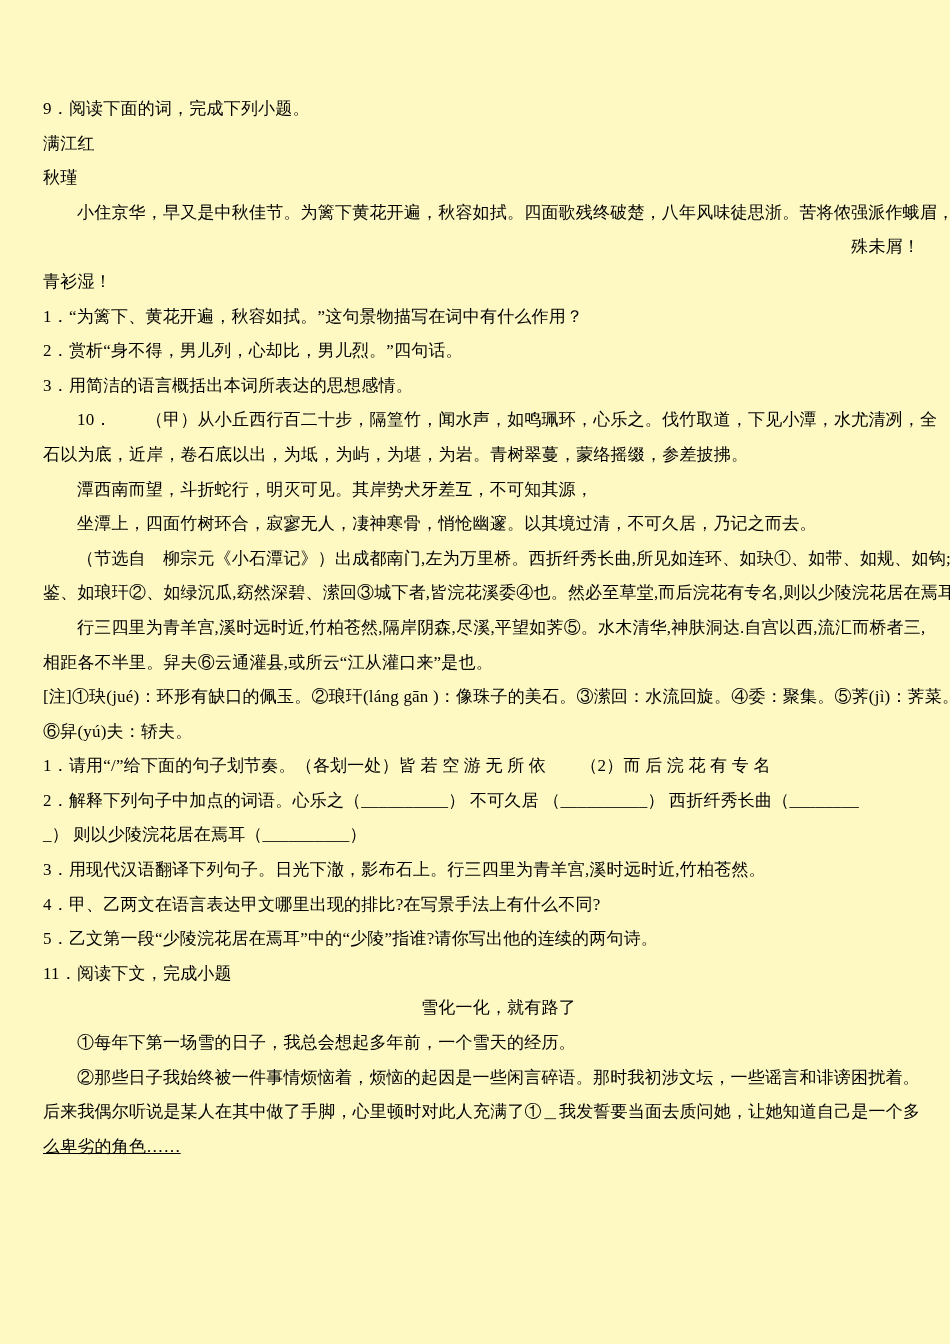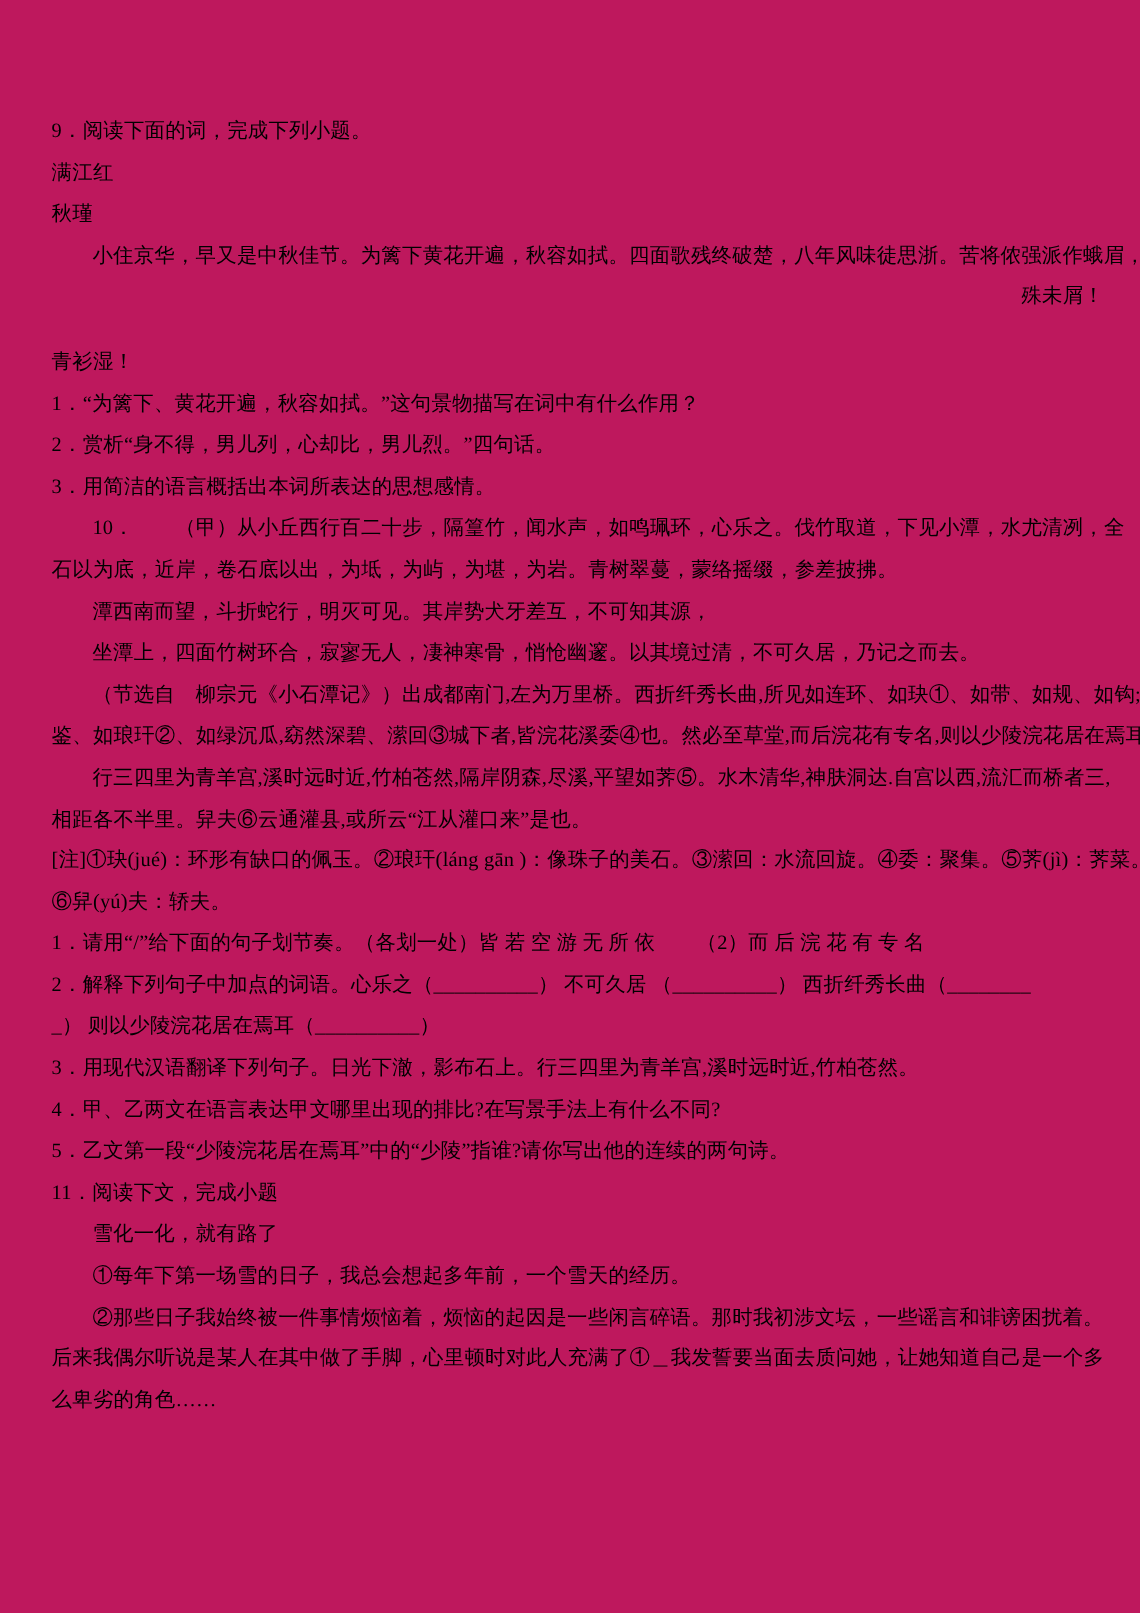--- a/index.html
+++ b/index.html
@@ -4,21 +4,21 @@
 <style>
   html, body {
     margin: 0;
     padding: 0;
     background: #ffffff;
   }
   .page {
     position: relative;
     width: 950px;
     height: 1344px;
-    background: #be185d;
+    background: #fef9c3;
     overflow: hidden;
     font-family: "Liberation Serif", "DejaVu Serif", serif;
     color: #000000;
   }
   .doc {
     padding: 92px 30px 0 43px;
   }
   .line {
     font-size: 17px;
     line-height: 34.6px;
@@ -33,40 +33,40 @@
 </head>
 <body>
 
 <div class="page">
   <div class="doc">
       <div class="line role-question" style="padding-left: 0em;">9．阅读下面的词，完成下列小题。</div>
       <div class="line role-poem" style="padding-left: 0em;">满江红</div>
       <div class="line role-poem" style="padding-left: 0em;">秋瑾</div>
       <div class="line role-poem" style="padding-left: 2em;">小住京华，早又是中秋佳节。为篱下黄花开遍，秋容如拭。四面歌残终破楚，八年风味徒思浙。苦将侬强派作蛾眉，</div>
       <div class="line role-poem" style="padding-left: 0em; text-align: right;">殊未屑！</div>
-      <div class="line role-poem" style="padding-left: 0em; margin-top: 20px;">青衫湿！</div>
+      <div class="line role-poem" style="padding-left: 0em;">青衫湿！</div>
       <div class="line role-question" style="padding-left: 0em;">1．“为篱下、黄花开遍，秋容如拭。”这句景物描写在词中有什么作用？</div>
       <div class="line role-question" style="padding-left: 0em;">2．赏析“身不得，男儿列，心却比，男儿烈。”四句话。</div>
       <div class="line role-question" style="padding-left: 0em;">3．用简洁的语言概括出本词所表达的思想感情。</div>
       <div class="line role-passage-jia" style="padding-left: 2em;">10．　　（甲）从小丘西行百二十步，隔篁竹，闻水声，如鸣珮环，心乐之。伐竹取道，下见小潭，水尤清冽，全</div>
       <div class="line role-passage-jia" style="padding-left: 0em;">石以为底，近岸，卷石底以出，为坻，为屿，为堪，为岩。青树翠蔓，蒙络摇缀，参差披拂。</div>
       <div class="line role-passage-jia" style="padding-left: 2em;">潭西南而望，斗折蛇行，明灭可见。其岸势犬牙差互，不可知其源，</div>
       <div class="line role-passage-jia" style="padding-left: 2em;">坐潭上，四面竹树环合，寂寥无人，凄神寒骨，悄怆幽邃。以其境过清，不可久居，乃记之而去。</div>
       <div class="line role-passage-yi" style="padding-left: 2em;">（节选自　柳宗元《小石潭记》）出成都南门,左为万里桥。西折纤秀长曲,所见如连环、如玦①、如带、如规、如钩;色如</div>
       <div class="line role-passage-yi" style="padding-left: 0em;">鉴、如琅玕②、如绿沉瓜,窈然深碧、潆回③城下者,皆浣花溪委④也。然必至草堂,而后浣花有专名,则以少陵浣花居在焉耳。</div>
       <div class="line role-passage-yi" style="padding-left: 2em;">行三四里为青羊宫,溪时远时近,竹柏苍然,隔岸阴森,尽溪,平望如荠⑤。水木清华,神肤洞达.自宫以西,流汇而桥者三,</div>
       <div class="line role-passage-yi" style="padding-left: 0em;">相距各不半里。舁夫⑥云通灌县,或所云“江从灌口来”是也。</div>
       <div class="line role-note" style="padding-left: 0em;">[注]①玦(jué)：环形有缺口的佩玉。②琅玕(láng gān )：像珠子的美石。③潆回：水流回旋。④委：聚集。⑤荠(jì)：荠菜。</div>
       <div class="line role-note" style="padding-left: 0em;">⑥舁(yú)夫：轿夫。</div>
       <div class="line role-question" style="padding-left: 0em;">1．请用“/”给下面的句子划节奏。（各划一处）皆 若 空 游 无 所 依　　（2）而 后 浣 花 有 专 名</div>
       <div class="line role-question" style="padding-left: 0em;">2．解释下列句子中加点的词语。心乐之（__________） 不可久居 （__________） 西折纤秀长曲（________</div>
       <div class="line role-question" style="padding-left: 0em;">_） 则以少陵浣花居在焉耳（__________）</div>
       <div class="line role-question" style="padding-left: 0em;">3．用现代汉语翻译下列句子。日光下澈，影布石上。行三四里为青羊宫,溪时远时近,竹柏苍然。</div>
       <div class="line role-question" style="padding-left: 0em;">4．甲、乙两文在语言表达甲文哪里出现的排比?在写景手法上有什么不同?</div>
       <div class="line role-question" style="padding-left: 0em;">5．乙文第一段“少陵浣花居在焉耳”中的“少陵”指谁?请你写出他的连续的两句诗。</div>
       <div class="line role-question" style="padding-left: 0em;">11．阅读下文，完成小题</div>
-      <div class="line role-essay" style="padding-left: 2em;">雪化一化，就有路了</div>
+      <div class="line role-essay" style="padding-left: 2em; text-align: center;">雪化一化，就有路了</div>
       <div class="line role-essay" style="padding-left: 2em;">①每年下第一场雪的日子，我总会想起多年前，一个雪天的经历。</div>
       <div class="line role-essay" style="padding-left: 2em;">②那些日子我始终被一件事情烦恼着，烦恼的起因是一些闲言碎语。那时我初涉文坛，一些谣言和诽谤困扰着。</div>
       <div class="line role-essay" style="padding-left: 0em;">后来我偶尔听说是某人在其中做了手脚，心里顿时对此人充满了①＿我发誓要当面去质问她，让她知道自己是一个多</div>
-      <div class="line role-essay" style="padding-left: 0em;">么卑劣的角色……</div>
+      <div class="line role-essay" style="padding-left: 0em; text-decoration: underline;">么卑劣的角色……</div>
     </div>
 </div>
 
 </body></html>

